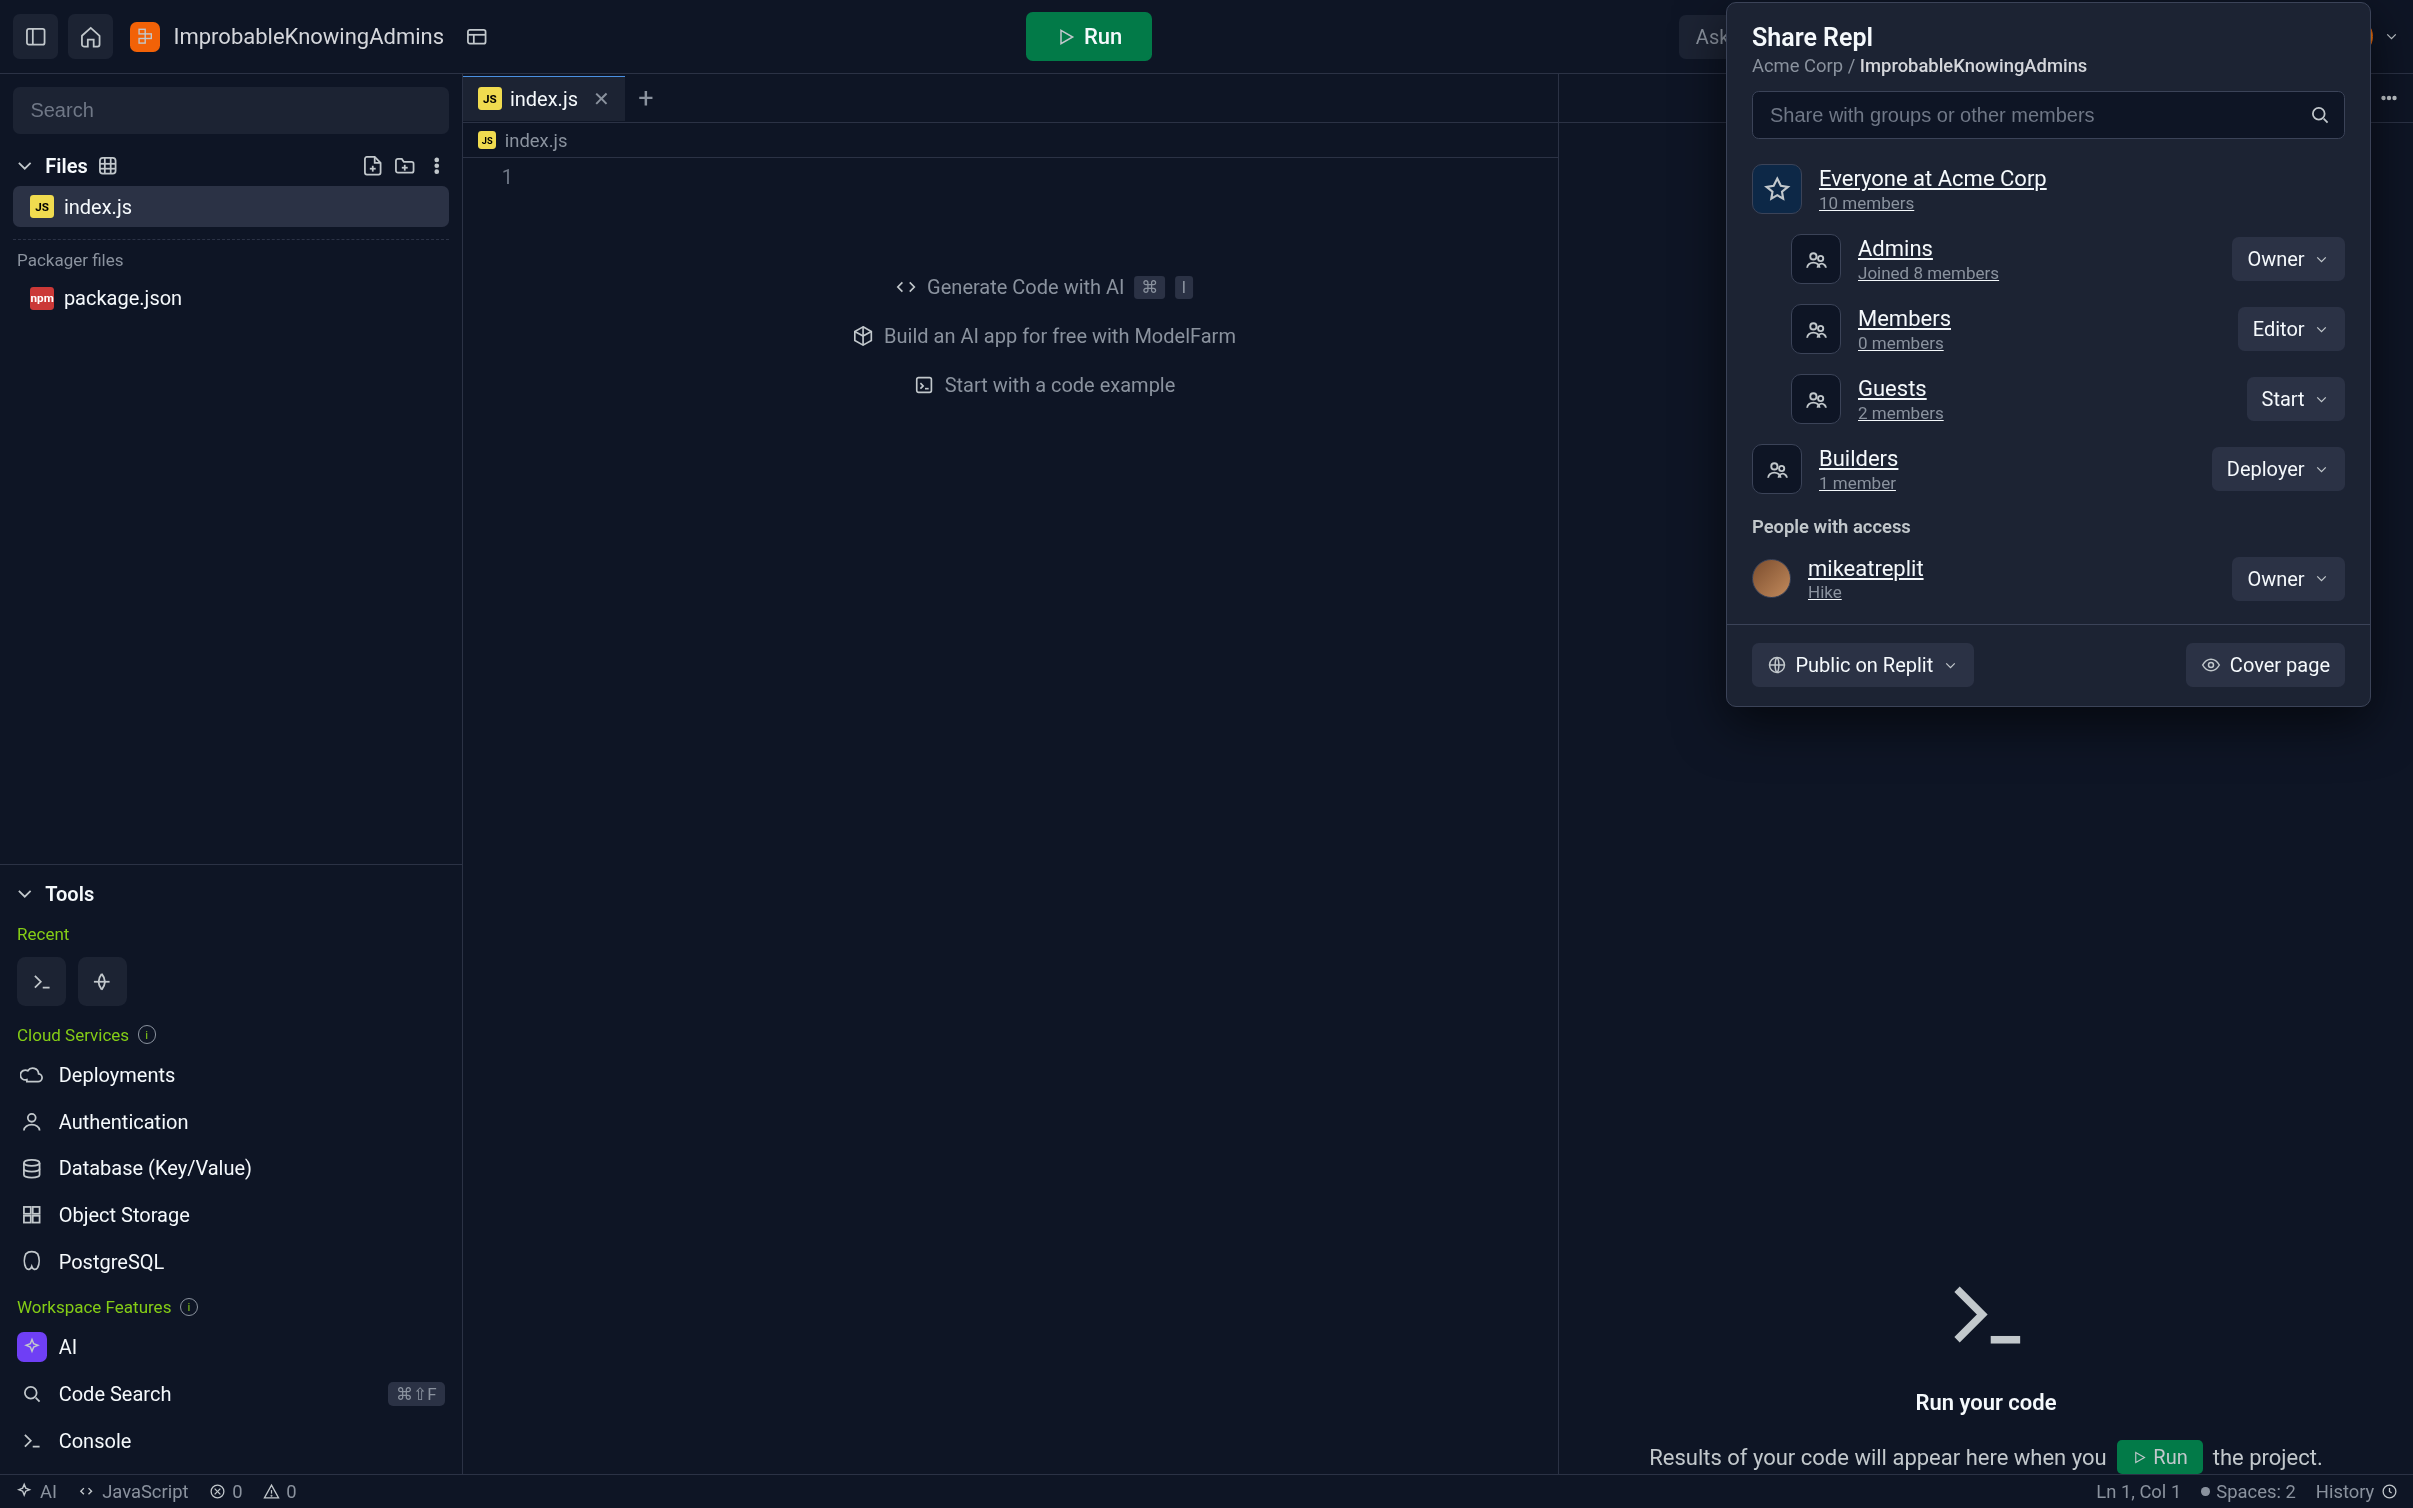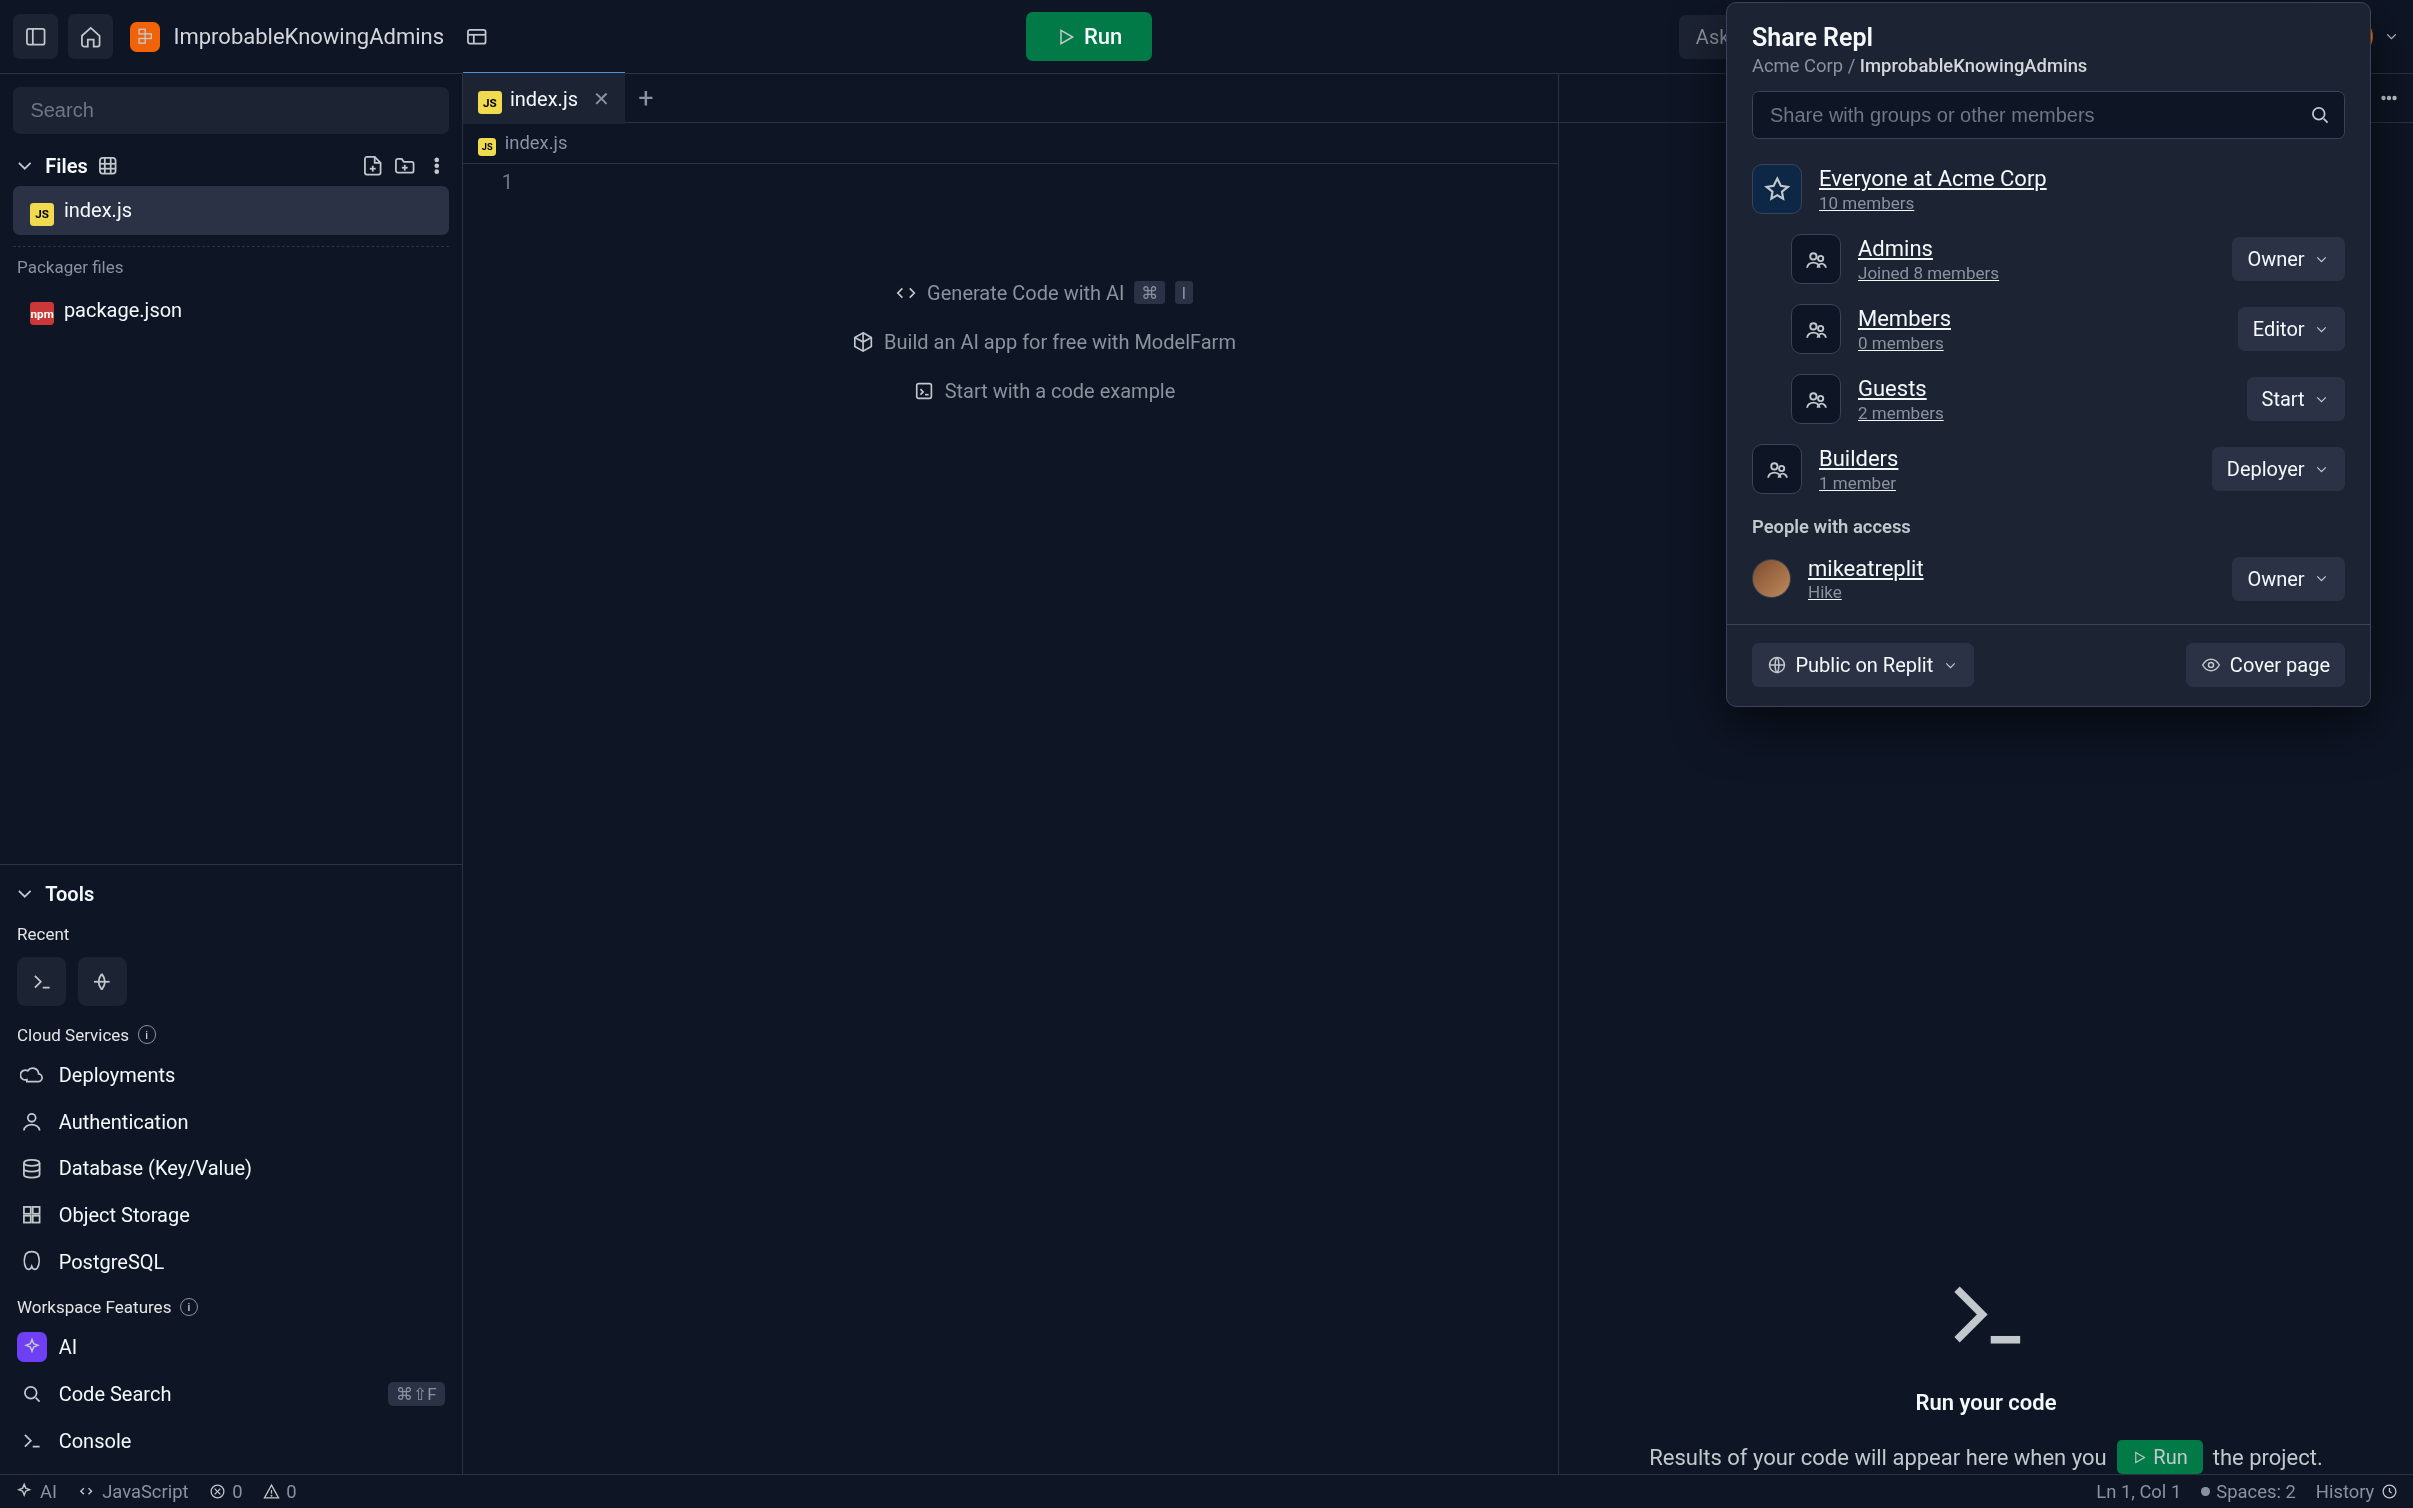--- a/index.html
+++ b/index.html
@@ -77,30 +77,30 @@
 }
 .search-input::placeholder { color: #6f7786; }
 .main { display: flex; height: calc(100% - 74px - 34px); }
 .sidebar { width: 463px; display: flex; flex-direction: column; border-right: 0.8px solid #2b3245; }
 .sidebar-top { padding: 13.4px; }
 .files-hdr { display: flex; align-items: center; padding: 6.7px 13.4px; gap: 8.4px; }
 .files-hdr-spacer { flex: 1; }
 .files-hdr svg, .files-hdr .icon-sm { width: 23.5px; height: 23.5px; }
 .file-item { display: flex; align-items: center; gap: 10px; padding: 8.4px 17px; border-radius: 6.7px; margin: 1.7px 13.4px; cursor: pointer; }
 .file-item.active { background: #2b3245; }
-.file-icon { width: 23.5px; height: 23.5px; background: #f0db4f; border-radius: 3.4px; font-size: 11.7px; color: #000; display:flex;align-items:center;justify-content:center;font-weight:700;margin-top:8px; }
+.file-icon { width: 23.5px; height: 23.5px; background: #f0db4f; border-radius: 3.4px; font-size: 11.7px; color: #000; display:flex;align-items:center;justify-content:center;font-weight:700; }
 .file-icon.npm { background: #cb3837; color:#fff; }
 .sep { border-top: 0.8px dashed #2b3245; margin: 10px 13.4px; }
 .label-sm { font-size: 17px; color: #8a929e; padding: 0 17px 6.7px; }
 .tools { border-top: 0.8px solid #2b3245; padding: 10px 0; }
 .tool-item { display: flex; align-items: center; gap: 11.7px; padding: 8.4px 17px; cursor: pointer; }
 .tool-icon { width: 30px; height: 30px; border-radius: 5px; display:flex;align-items:center;justify-content:center; }
 .tool-squares { display:flex; gap:11.7px; padding: 6.7px 17px; }
 .tool-sq { width: 49px; height:49px; background:#1c2333; border-radius:8.4px; display:flex;align-items:center;justify-content:center; }
-.section-hdr { display:flex; align-items:center; gap:8.4px; padding: 11.7px 17px 6.7px; font-size:17px; color:#e5e5e5; }
+.section-hdr { display:flex; align-items:center; gap:8.4px; padding: 11.7px 17px 6.7px; font-size:17px; color:#84cc16; }
 .info-circle { width:18.4px;height:18.4px;border:1.3px solid #8a929e;border-radius:50%;display:flex;align-items:center;justify-content:center;font-size:11.7px; }
 .shortcut { margin-left:auto; background:#2b3245; border-radius:5px; padding:1.7px 8.4px; font-size:17px; color:#8a929e; }
 .editor-area { flex:1; display:flex; flex-direction:column; position:relative; }
 .tab-bar { display:flex; align-items:center; border-bottom:0.8px solid #2b3245; height:49px; }
 .tab { display:flex; align-items:center; gap:8.4px; padding:10px 15px; background:#1c2333; border-top:1.7px solid #4a90e2; }
 .tab .close { color:#8a929e; margin-left:6.7px; }
 .add-tab { padding:0 13.4px; color:#8a929e; font-size:27px; }
 .crumb { display:flex; align-items:center; gap:8.4px; padding:6.7px 15px; border-bottom:0.8px solid #2b3245; font-size:18.4px; color:#8a929e; }
 .gutter { width: 67px; text-align:right; padding:6.7px 17px 0 0; color:#6f7786; font-size:20px; }
 .ed-body { display:flex; flex:1; }

